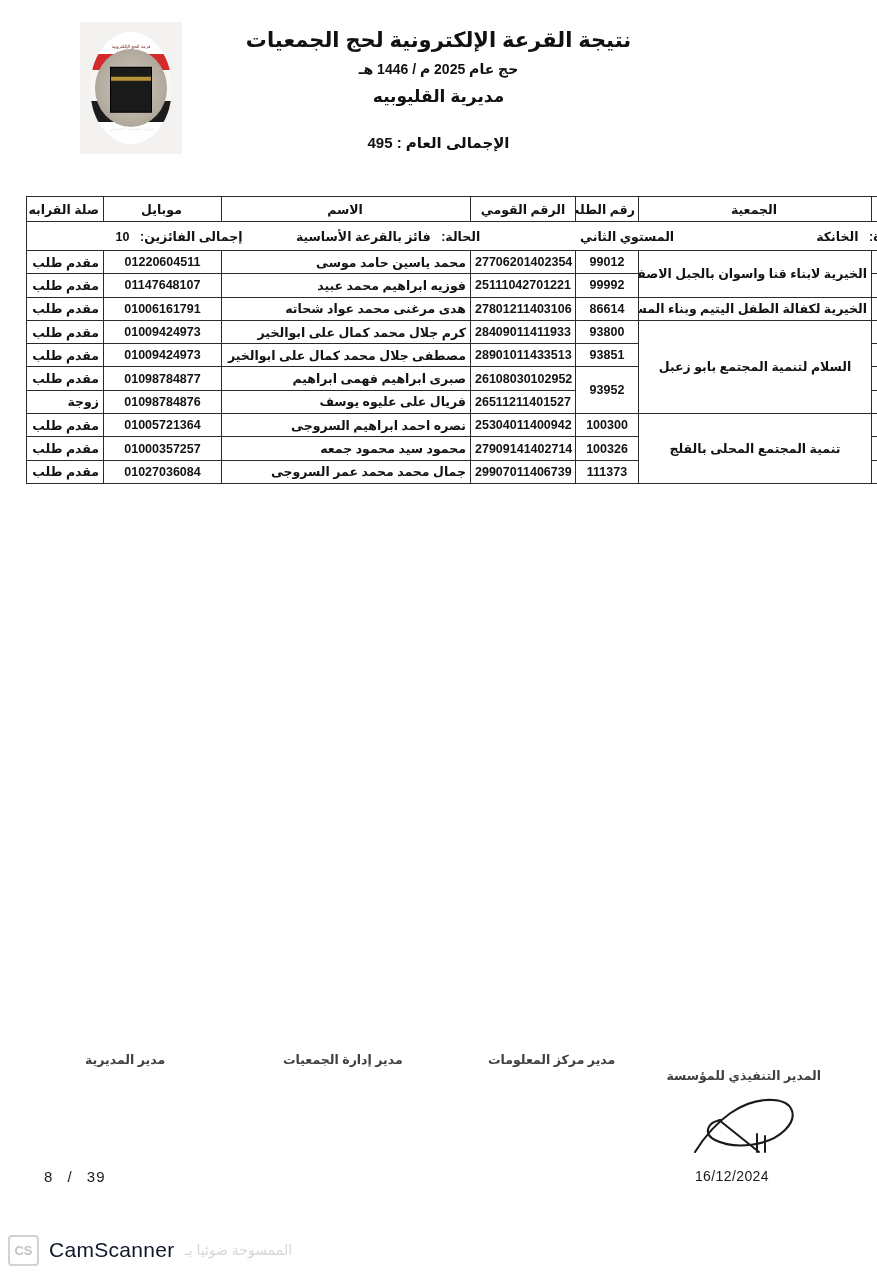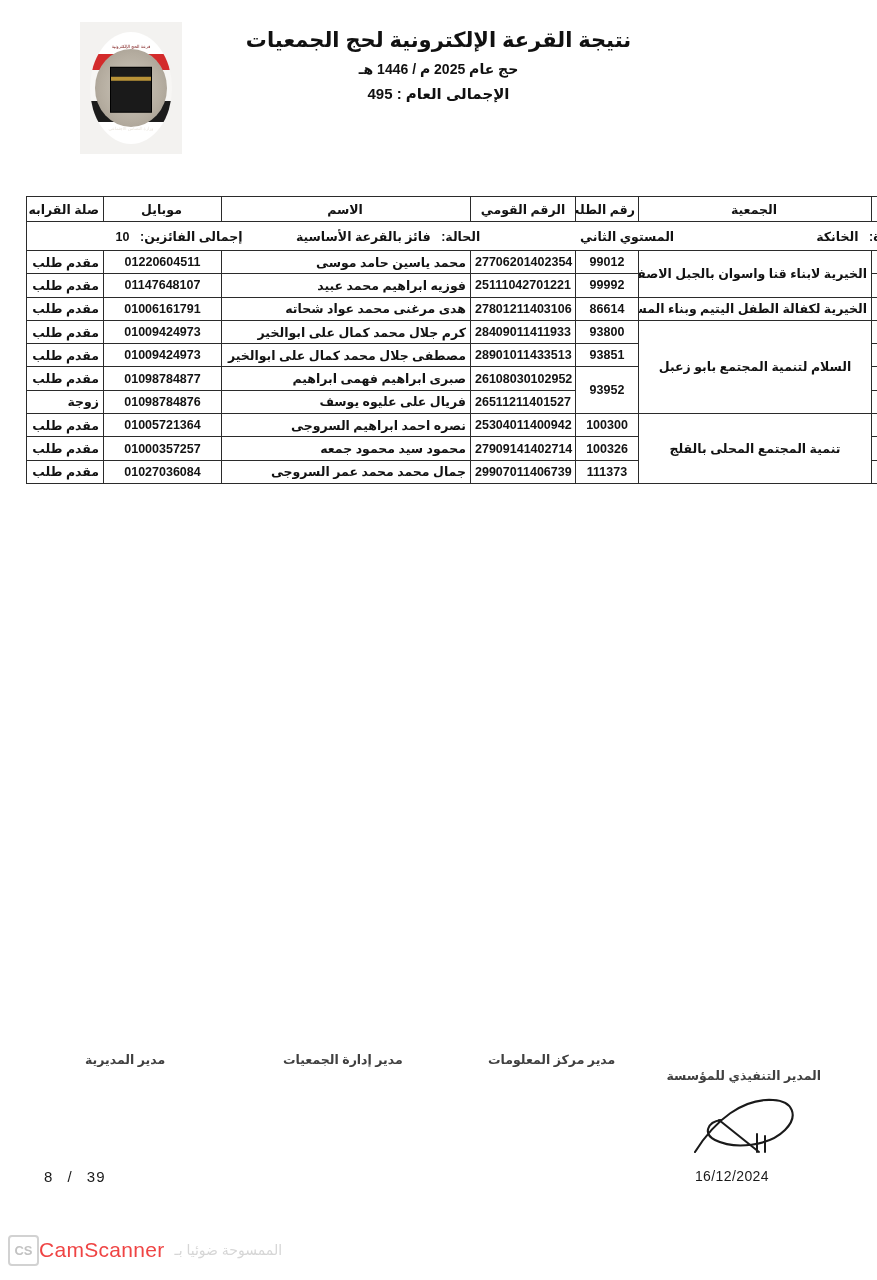--- a/index.html
+++ b/index.html
@@ -202,21 +202,21 @@
     margin-top: 9px;
     font-size: 14px;
     font-weight: bold;
   }
   .title-block .t-dir {
     margin-top: 9px;
     font-size: 17px;
     font-weight: bold;
   }
   .title-block .t-total {
-    margin-top: 8px;
+    margin-top: 27px;
     font-size: 15px;
     font-weight: bold;
   }
 
   
   .result-table {
     position: absolute;
     left: 26px;
     top: 196px;
     width: 826px;
@@ -355,22 +355,23 @@
     color: #c2c2c2;
     font-size: 13px;
     font-weight: bold;
     display: flex;
     align-items: center;
     justify-content: center;
     font-family: "Liberation Sans", sans-serif;
     flex: none;
   }
   .cs-word {
+    margin-left: 10px;
     font-size: 21px;
-    color: #ef4444;
+    color: #0f172a;
     letter-spacing: .3px;
   }
   .cs-ar {
     margin-left: 10px;
     font-size: 14px;
     color: #d6d6d6;
     direction: rtl;
   }
 </style>
 </head>
@@ -382,20 +383,21 @@
     <div class="oval">
       <div class="txt-top">قرعة الحج الإلكترونية</div>
       <div class="txt-bot">وزارة التضامن الاجتماعي</div>
       <div class="kaaba"></div>
     </div>
   </div>
 
   <div class="title-block">
     <div class="t-main">نتيجة القرعة الإلكترونية لحج الجمعيات</div>
     <div class="t-year">حج عام 2025 م / 1446 هـ</div>
+    <div class="t-dir">مديرية القليوبيه</div>
     <div class="t-total">الإجمالى العام : 495</div>
   </div>
 
 </div>
 
 <table class="result-table">
   <tbody>
     <tr class="meta-row">
       <td colspan="7">
         <div class="meta-inner">

